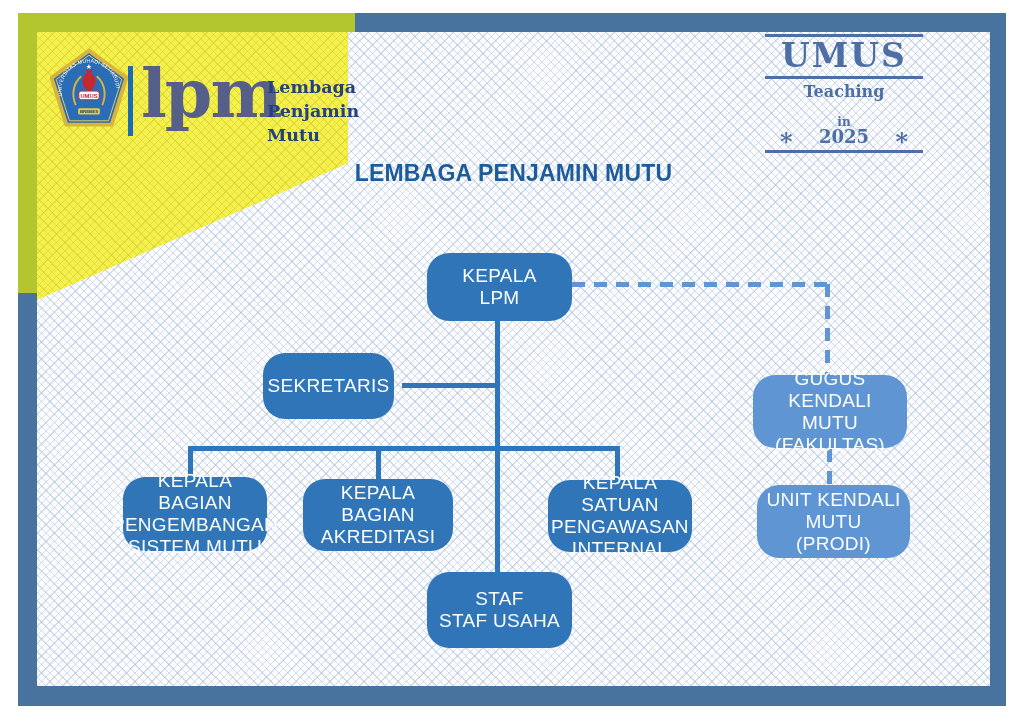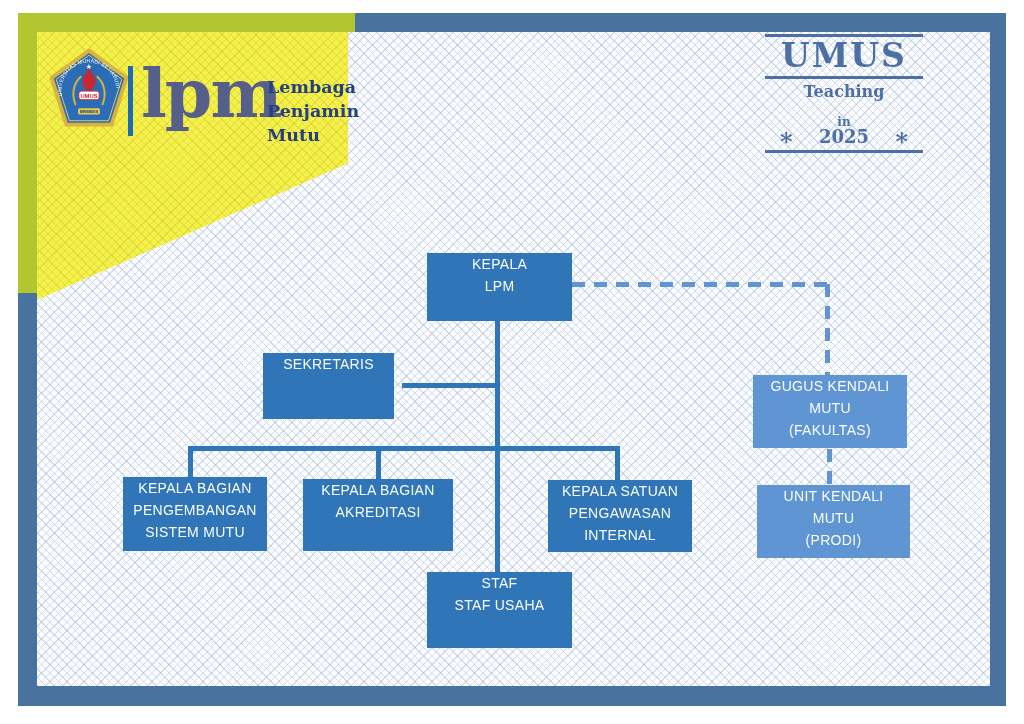--- a/index.html
+++ b/index.html
@@ -30,22 +30,22 @@
   .badge .umus{font-size:33px;line-height:36px;letter-spacing:2px;padding:1px 0 2px 0;}
   .badge .t1{font-size:16px;line-height:26px;margin-top:0;}
   .badge .t2{font-size:25px;line-height:26px;letter-spacing:-.5px;}
   .badge .in{font-size:12px;line-height:11px;margin-top:12px;font-weight:700;}
   .badge .year-row{display:flex;justify-content:space-between;align-items:center;width:128px;margin:0 auto;}
   .badge .star{font-size:24px;line-height:10px;transform:translateY(5px);}
   .badge .year{font-size:18px;line-height:18px;}
   .badge .rule.bottom{margin-top:4px;}
   .title{position:absolute;left:0;top:126px;width:100%;text-align:center;
     color:var(--title-blue,#1d5c9b);font-weight:700;font-size:23px;line-height:30px;letter-spacing:.2px;}
-  .node{position:absolute;display:flex;flex-direction:column;justify-content:flex-start;align-items:center;
-    color:#fbfdff;font-size:14px;line-height:22px;letter-spacing:.3px;text-align:center;}
+  .node{position:absolute;display:flex;flex-direction:column;justify-content:center;align-items:center;
+    color:#fbfdff;font-size:19px;line-height:22px;letter-spacing:.3px;text-align:center;border-radius:22px;}
   .node.dark{background:var(--node-dark,#2f75b7);}
   .node.light{background:var(--node-light,#5f95d2);}
   .conn{position:absolute;background:var(--connector-solid,#2f75b7);}
   .dash-h{position:absolute;height:5px;
     background:repeating-linear-gradient(90deg, var(--connector-dashed,#5f95d2) 0 13px, transparent 13px 22px);}
   .dash-v{position:absolute;width:5px;
     background:repeating-linear-gradient(180deg, var(--connector-dashed,#5f95d2) 0 13px, transparent 13px 22px);}
 </style>
 </head>
 <body>
@@ -92,20 +92,21 @@
       <div class="in">in</div>
       <div class="year-row">
         <span class="star">*</span>
         <span class="year">2025</span>
         <span class="star">*</span>
       </div>
       <div class="rule bottom"></div>
     </div>
 
     <div class="title">
+      <div>LEMBAGA PENJAMIN MUTU</div>
     </div>
 
     <div class="conn" style="left:458px;top:289px;width:5px;height:251px"></div>
     <div class="conn" style="left:365px;top:351px;width:95px;height:5px"></div>
     <div class="conn" style="left:151px;top:414px;width:432px;height:5px"></div>
     <div class="conn" style="left:151px;top:414px;width:5px;height:31px"></div>
     <div class="conn" style="left:339px;top:414px;width:5px;height:33px"></div>
     <div class="conn" style="left:578px;top:414px;width:5px;height:34px"></div>
 
     <div class="dash-h" style="left:535px;top:250px;width:258px"></div>

